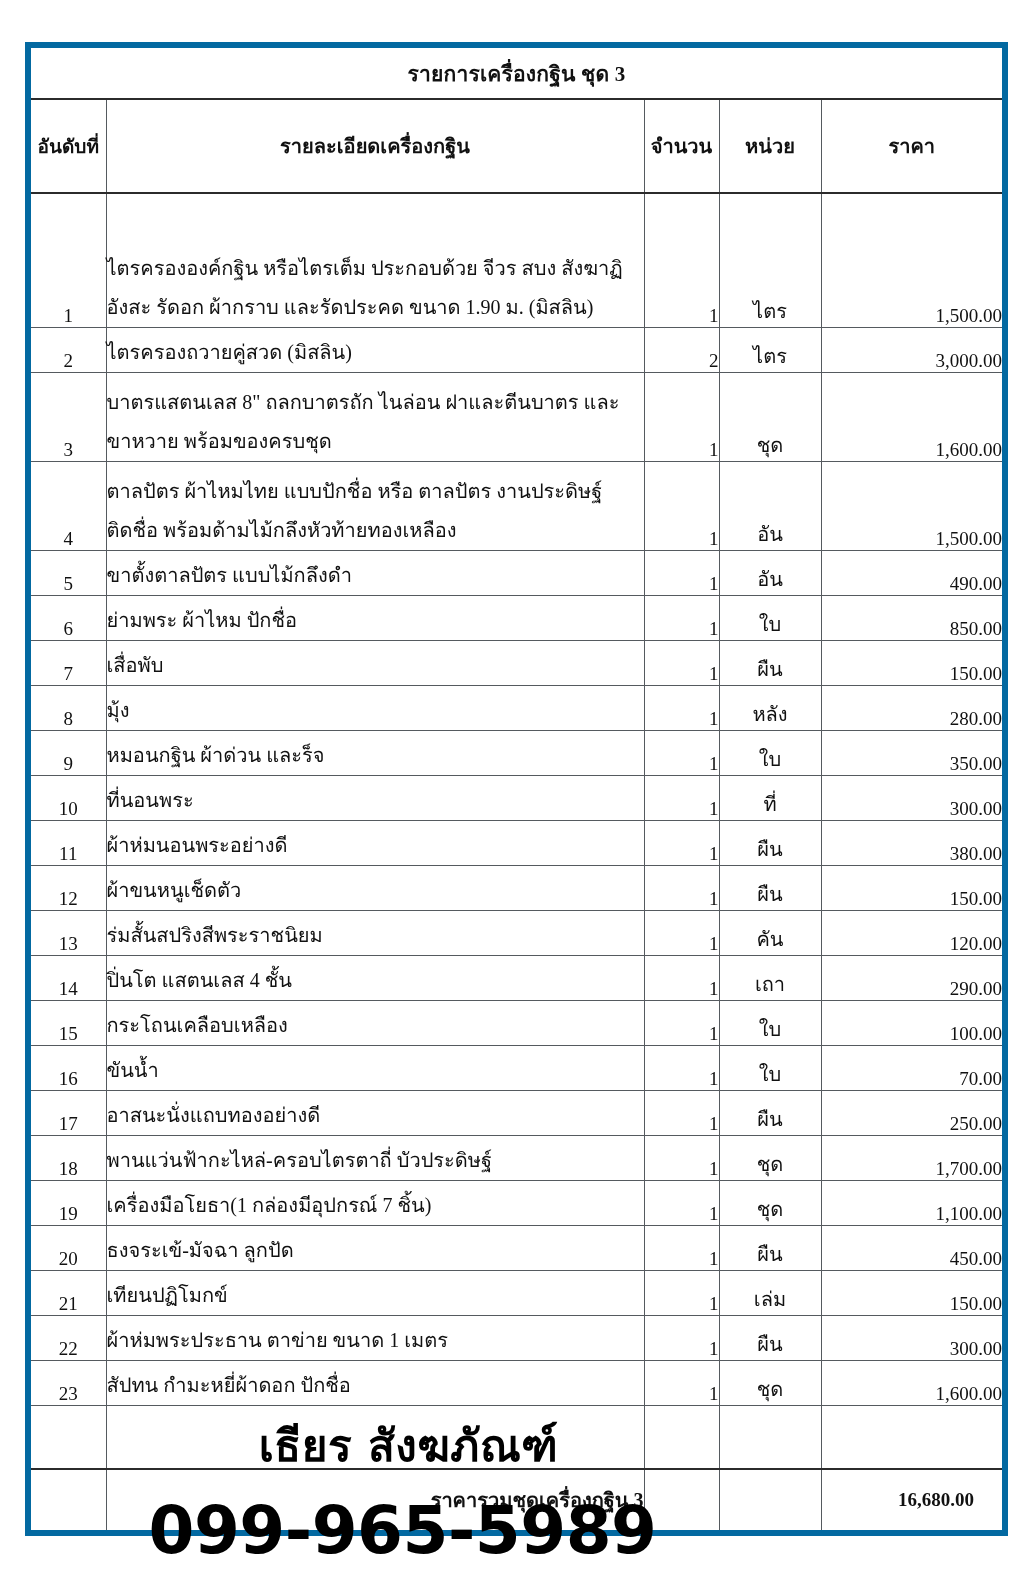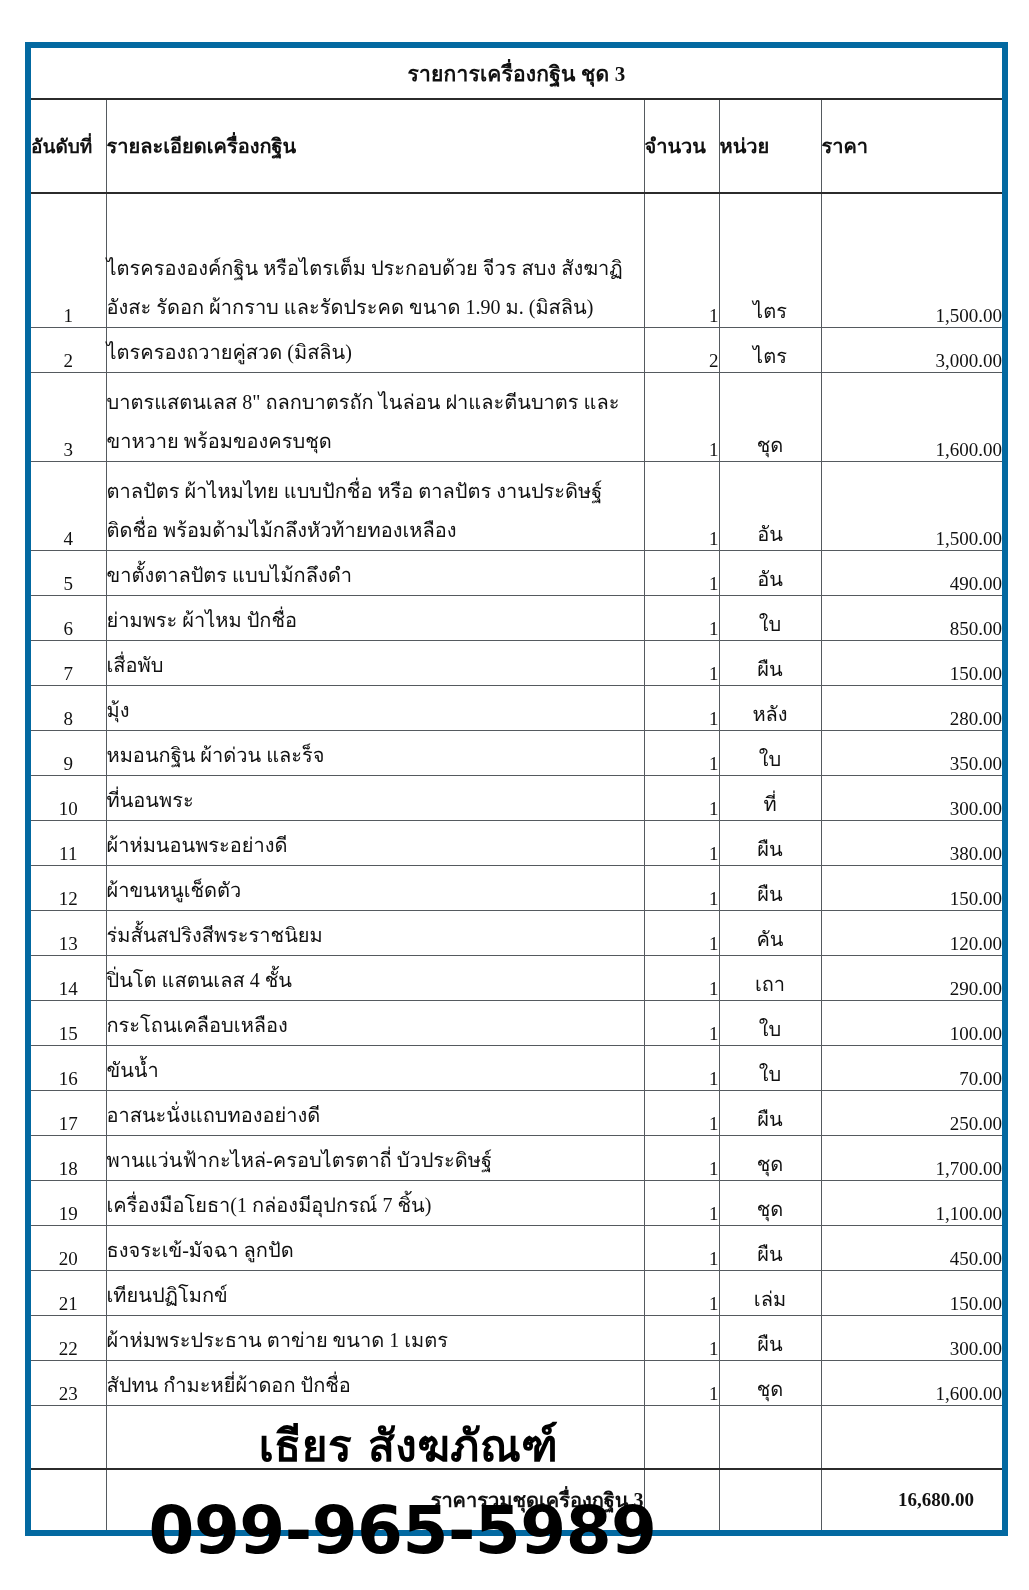--- a/index.html
+++ b/index.html
@@ -58,20 +58,21 @@
     font-size: 21px;
     font-weight: 700;
     letter-spacing: 0.2px;
     border-bottom: 2px solid #2b2b2b !important;
   }
 
   
   .head-row td {
     height: 92px;
     vertical-align: middle;
+    text-align: center;
     font-size: 20px;
     font-weight: 700;
     border-bottom: 2px solid #2b2b2b !important;
   }
   .head-row td.h-idx { font-size: 19px; }
   .head-row td.h-desc { font-size: 20px; }
 
   
   .r-idx {
     text-align: center;

